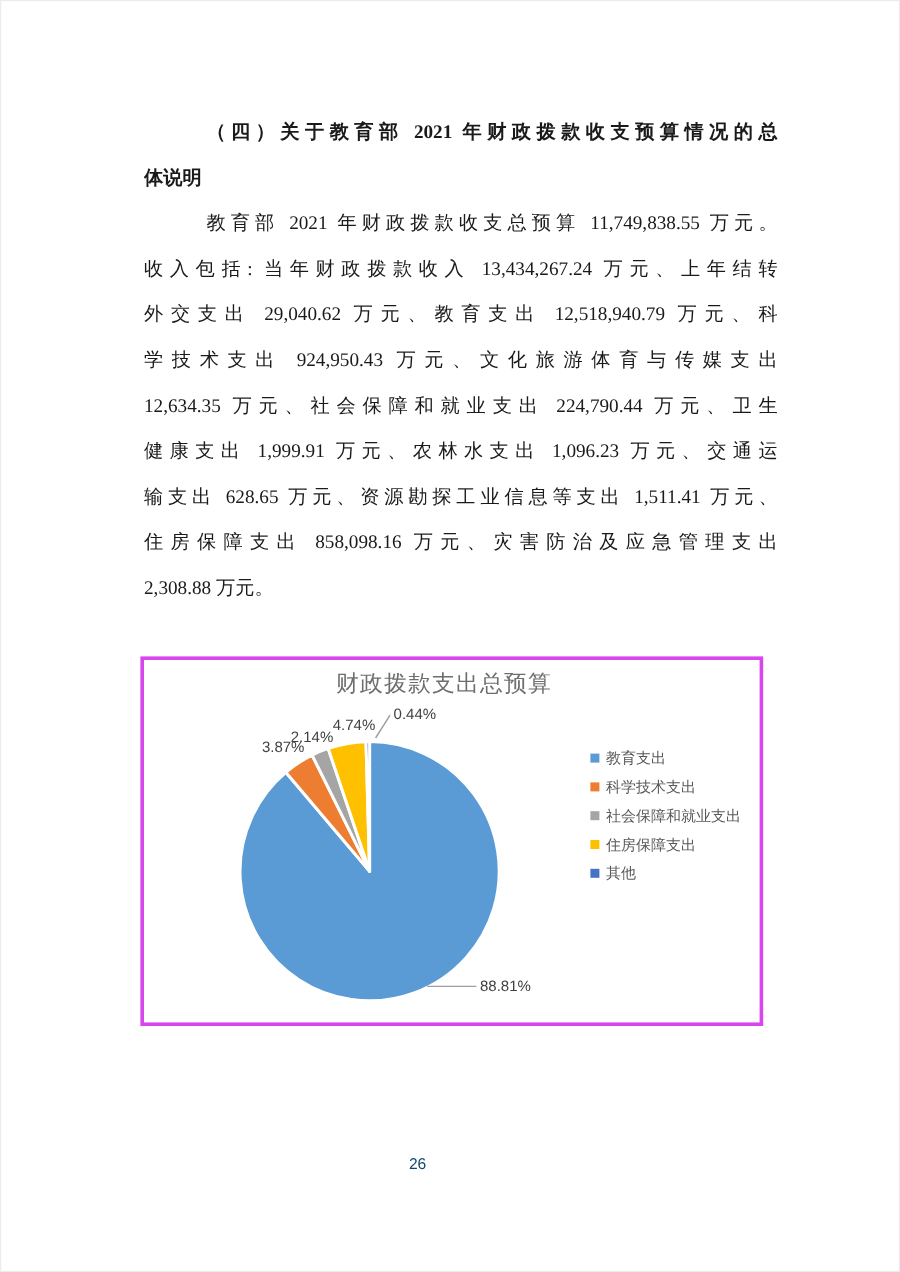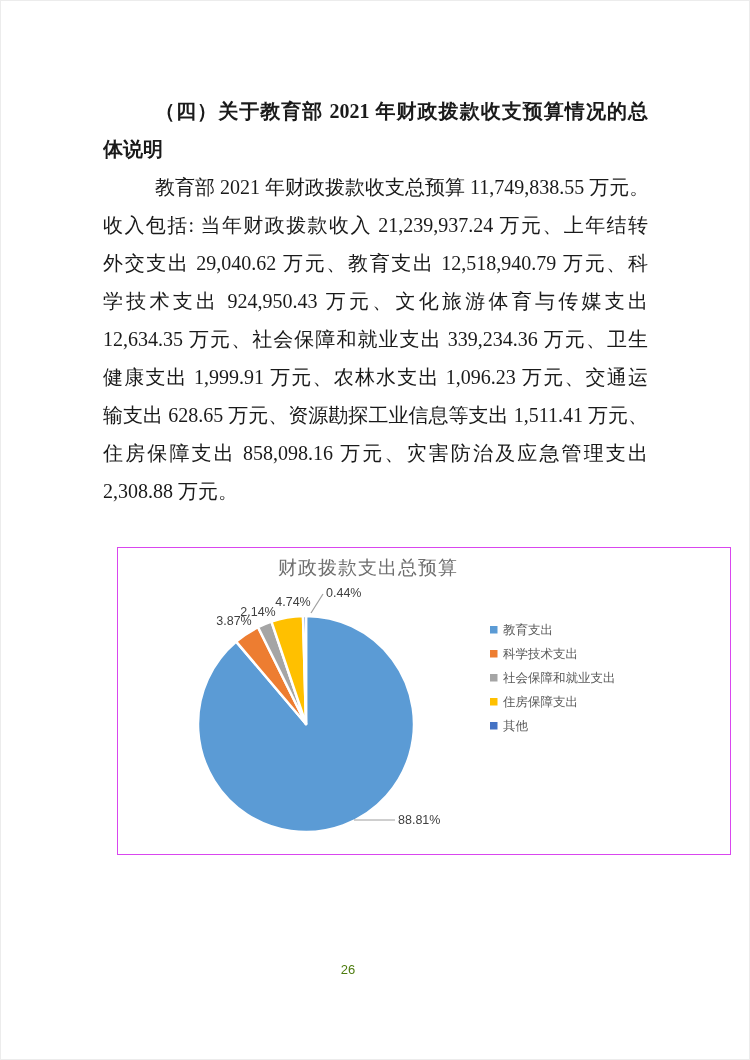--- a/index.html
+++ b/index.html
@@ -11,76 +11,77 @@
     overflow:hidden;
     font-family:"Liberation Serif","DejaVu Serif",serif;
     color:#1a1a1a;
   }
   .textcol{
     position:absolute;
     left:103px;top:92px;
     width:545px;
   }
   .heading .line, .para .line{
-    font-size:20px;
+    font-size:16px;
     line-height:38px;
     height:38px;
     white-space:nowrap;
     text-align:justify;
     text-align-last:justify;
     overflow:hidden;
+    margin-left:17px;
   }
   .heading .line{font-weight:bold;}
   .heading .line:first-child{padding-left:52px;}
   .heading .line:last-child{text-align-last:left;}
   .para .line:first-child{padding-left:52px;}
   .para .line:last-child{text-align-last:left;}
   .chart{
     position:absolute;
     left:117px;top:547px;
-    width:614px;height:308px;
+    width:519px;height:308px;
     background:#ffffff;
-    border:1px solid #d946ef;
+    border:3px solid #d946ef;
     box-sizing:border-box;
   }
   .chart-title{
     position:absolute;
     left:0;top:7px;width:500px;
     text-align:center;
     font-family:"Liberation Sans","DejaVu Sans",sans-serif;
     font-size:19px;
     color:#6e6e6e;
     letter-spacing:1px;
   }
   .chart svg{position:absolute;left:0;top:0;}
   .pagenum{
     position:absolute;
     left:0;top:962px;width:696px;
     text-align:center;
     font-family:"Liberation Sans","DejaVu Sans",sans-serif;
     font-size:13px;
-    color:#4d7c0f;
+    color:#0c4a6e;
   }
 </style>
 </head>
 <body>
 
 <div class="page">
 
   <div class="textcol">
     <div class="heading">
         <div class="line">（四）关于教育部 2021 年财政拨款收支预算情况的总</div>
         <div class="line">体说明</div>
       </div>
     <div class="para">
         <div class="line">教育部 2021 年财政拨款收支总预算 11,749,838.55 万元。</div>
-        <div class="line">收入包括: 当年财政拨款收入 21,239,937.24 万元、上年结转</div>
+        <div class="line">收入包括: 当年财政拨款收入 13,434,267.24 万元、上年结转</div>
         <div class="line">外交支出 29,040.62 万元、教育支出 12,518,940.79 万元、科</div>
         <div class="line">学技术支出 924,950.43 万元、文化旅游体育与传媒支出</div>
-        <div class="line">12,634.35 万元、社会保障和就业支出 339,234.36 万元、卫生</div>
+        <div class="line">12,634.35 万元、社会保障和就业支出 224,790.44 万元、卫生</div>
         <div class="line">健康支出 1,999.91 万元、农林水支出 1,096.23 万元、交通运</div>
         <div class="line">输支出 628.65 万元、资源勘探工业信息等支出 1,511.41 万元、</div>
         <div class="line">住房保障支出 858,098.16 万元、灾害防治及应急管理支出</div>
         <div class="line">2,308.88 万元。</div>
       </div>
   </div>
 
   <div class="chart">
     <div class="chart-title">财政拨款支出总预算</div>
     <svg id="pie-svg" width="517" height="306" viewBox="0 0 517 306">

